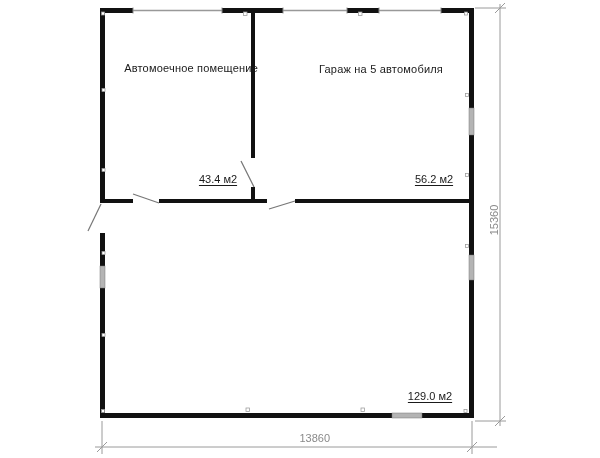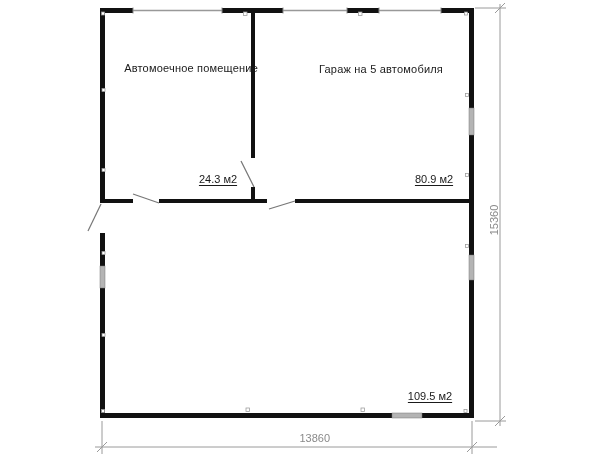--- a/index.html
+++ b/index.html
@@ -141,23 +141,23 @@
       <line x1="495" y1="13" x2="505" y2="3"></line>
       <line x1="495" y1="426" x2="505" y2="416"></line>
     </g>
   </svg>
 
   <div class="room-label" style="left:98px; top:62px; width:160px;">Автомоечное помещение</div>
 
   <div class="room-label" style="left:283px; top:63px; width:160px;">Гараж на 5 автомобиля</div>
 
 
-  <div class="area-label" style="left:183px; top:173px; width:70px;">24.3 м2</div>
+  <div class="area-label" style="left:183px; top:173px; width:70px;">43.4 м2</div>
 
-  <div class="area-label" style="left:399px; top:173px; width:70px;">80.9 м2</div>
+  <div class="area-label" style="left:399px; top:173px; width:70px;">56.2 м2</div>
 
-  <div class="area-label" style="left:395px; top:390px; width:70px;">109.5 м2</div>
+  <div class="area-label" style="left:395px; top:390px; width:70px;">129.0 м2</div>
 
   <div class="dim-label" style="left:260px; top:432px; width:70px;text-align:right;">13860</div>
 
   <div class="dim-label vertical" style="left:473px; top:214px; width:42px;">15360</div>
 
 </div>
 
 </body></html>

